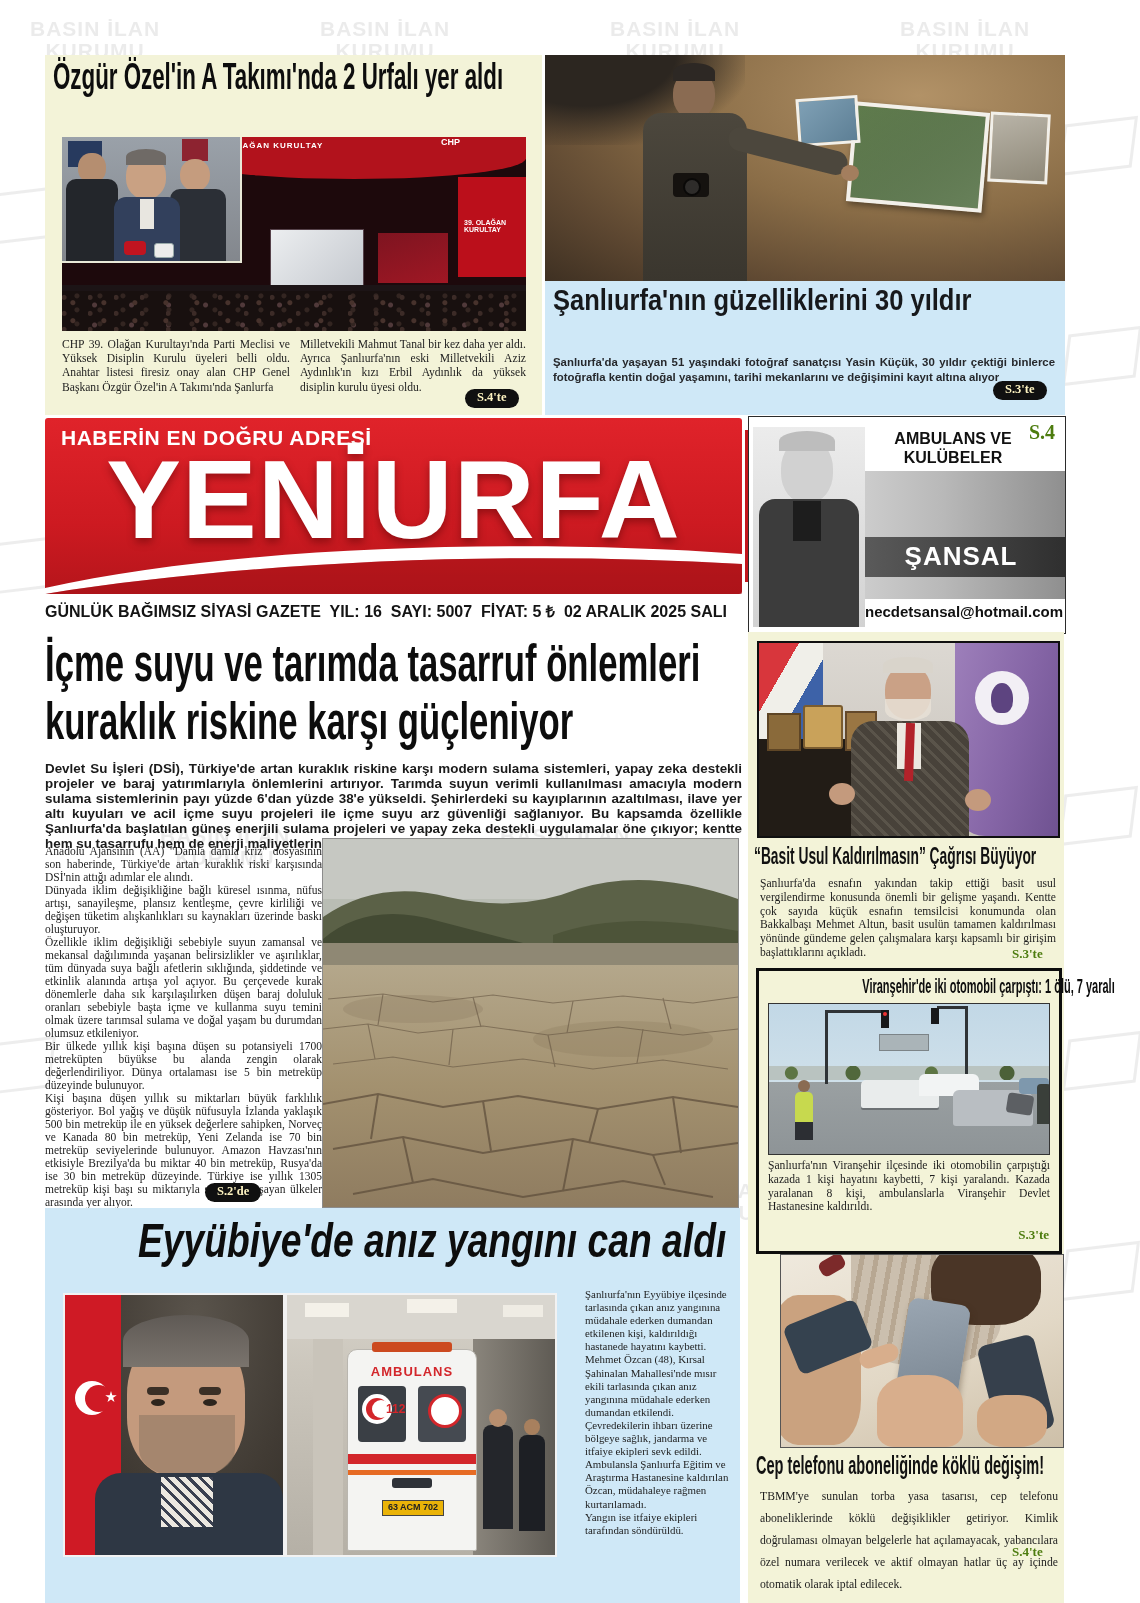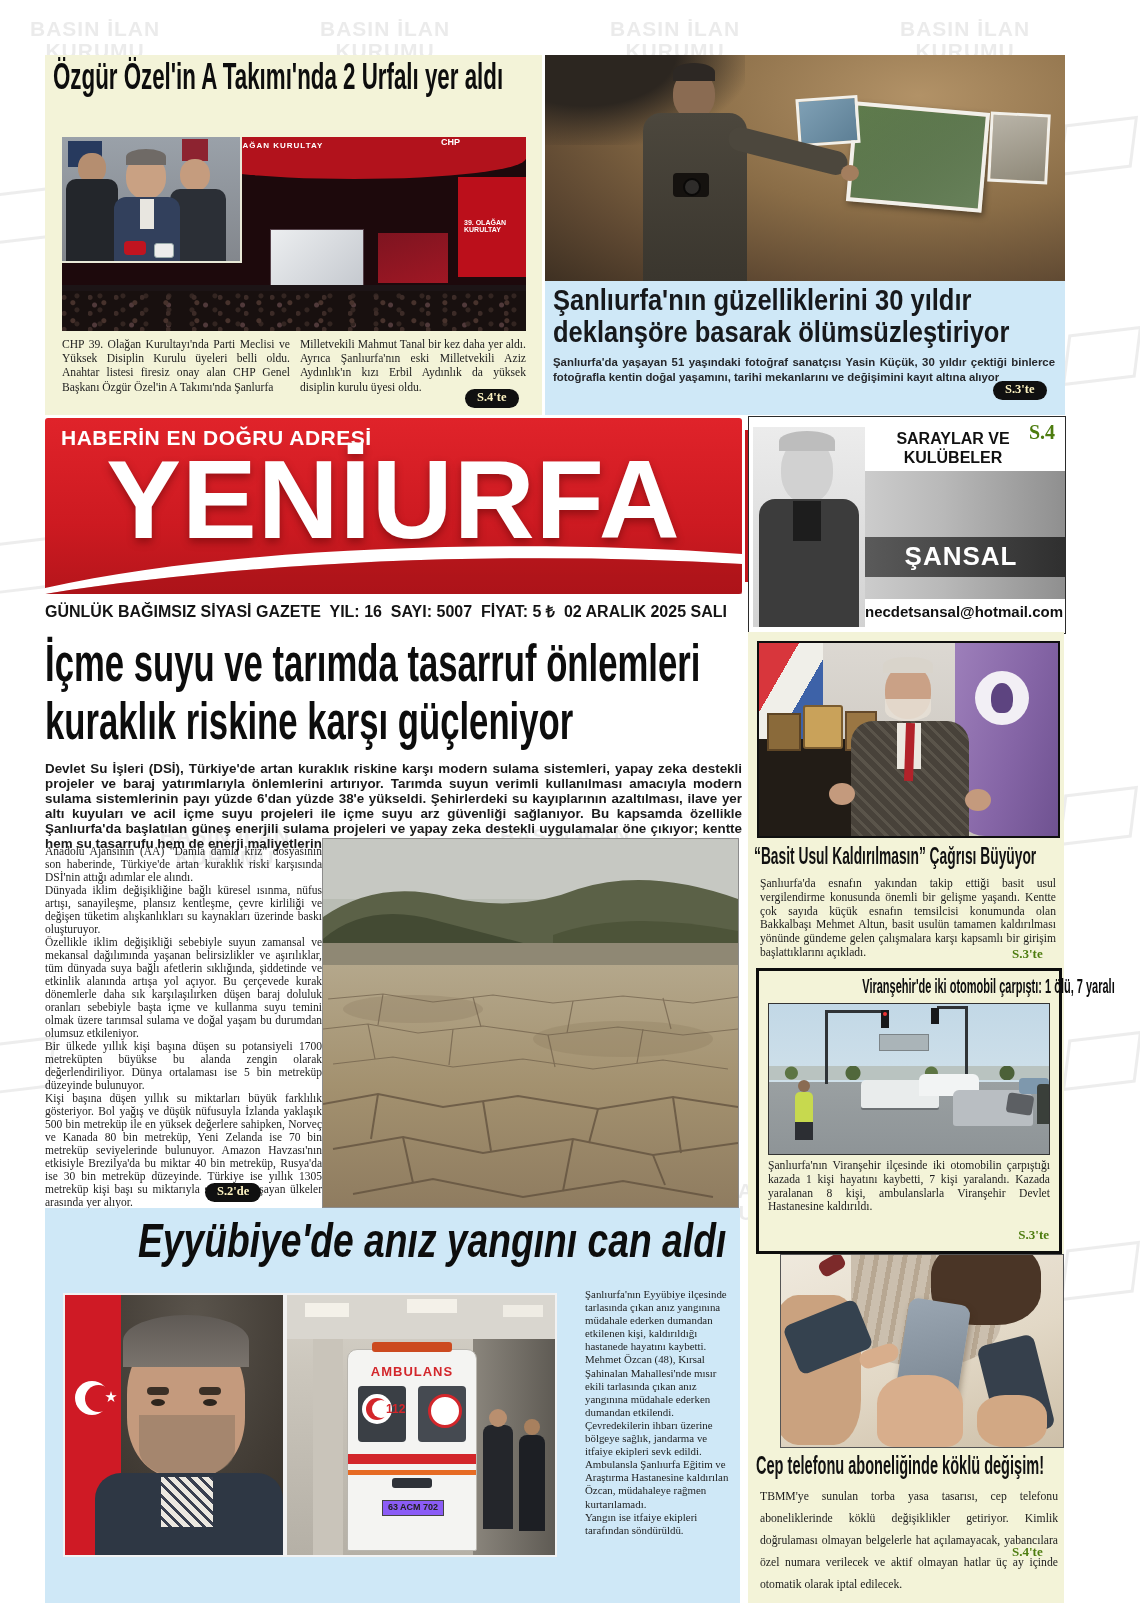--- a/index.html
+++ b/index.html
@@ -96,42 +96,39 @@
       <div class="shape" style="left:128px;top:8px;width:42px;height:18px;background:#2d2824;border-radius:50% 50% 0 0;"></div>
       <div class="shape" style="left:98px;top:58px;width:104px;height:168px;background:linear-gradient(180deg,#4c473d,#3a362e);border-radius:18px 18px 0 0;"></div>
       <div class="shape" style="left:182px;top:84px;width:122px;height:24px;background:#4c473d;border-radius:12px;transform:rotate(14deg);"></div>
       <div class="shape" style="left:296px;top:110px;width:18px;height:16px;background:#a37e5e;border-radius:50%;"></div>
       <div class="shape" style="left:128px;top:118px;width:36px;height:24px;background:#15120f;border-radius:4px;"></div>
       <div class="shape" style="left:138px;top:123px;width:14px;height:14px;background:#2e2c2a;border:2px solid #0a0908;border-radius:50%;"></div>
     </div>
     <div class="hl" style="position:absolute;left:8px;top:230px;font-size:30px;color:#17191c;">
       <span class="cond" style="transform:scaleX(0.85);">Şanlıurfa'nın güzelliklerini 30 yıldır</span>
     </div>
-    <div class="hl" style="position:absolute;left:8px;top:262px;font-size:30px;color:#17191c;">
-      <span class="cond" style="transform:scaleX(0.85);">deklanşöre basarak ölümsüzleştiriyor</span>
-    </div>
     <div style="position:absolute;left:8px;top:300px;width:502px;font-weight:bold;font-size:11.4px;line-height:14.6px;color:#26282c;text-align:justify;">Şanlıurfa'da yaşayan 51 yaşındaki fotoğraf sanatçısı Yasin Küçük, 30 yıldır çektiği binlerce fotoğrafla kentin doğal yaşamını, tarihi mekanlarını ve değişimini kayıt altına alıyor</div>
     <div class="badge" style="position:absolute;left:448px;top:326px;">S.3'te</div>
   </div>
 
   <div class="abs" style="left:45px;top:418px;width:697px;height:176px;background:linear-gradient(180deg,#e0232a 0%,#cd1a21 60%,#b5151b 100%);border-radius:3px;">
     <div style="position:absolute;left:16px;top:8px;color:#ffffff;font-weight:bold;font-size:21px;letter-spacing:0.5px;">HABERİN EN DOĞRU ADRESİ</div>
     <div style="position:absolute;left:0;top:26px;width:697px;text-align:center;color:#ffffff;font-weight:bold;font-size:112px;letter-spacing:1px;line-height:1.0;text-shadow:0 4px 8px rgba(70,0,0,0.45);">YENİURFA</div>
     <svg style="position:absolute;left:0;top:112px;" width="697" height="64" viewBox="0 0 697 64">
       <path d="M0,58 C190,16 470,8 697,24 L697,34 C460,20 200,32 0,64 Z" fill="#ffffff"></path>
       <path d="M0,64 C200,32 460,20 697,34 L697,64 Z" fill="#9e1218" opacity="0.35"></path>
     </svg>
   </div>
   <div style="position:absolute;left:45px;top:600px;width:697px;font-weight:bold;font-size:16px;color:#141414;white-space:pre;">GÜNLÜK BAĞIMSIZ SİYASİ GAZETE  YIL: 16  SAYI: 5007  FİYAT: 5 ₺  02 ARALIK 2025 SALI</div>
 
   <div class="abs" style="left:745px;top:430px;width:7px;height:152px;background:#c3161d;"></div>
   <div class="abs" style="left:748px;top:416px;width:316px;height:216px;background:#ffffff;border:1px solid #2b2b2b;">
     <div class="pageref" style="position:absolute;right:10px;top:4px;font-size:20px;">S.4</div>
     <div style="position:absolute;left:128px;top:12px;width:152px;text-align:center;font-weight:bold;font-size:16px;line-height:1.2;color:#111;">
-      <span>SARAYLAR VE</span><br><span>KULÜBELER</span>
+      <span>AMBULANS VE</span><br><span>KULÜBELER</span>
     </div>
     <div class="shape" style="left:42px;top:54px;width:274px;height:128px;background:linear-gradient(90deg,#dedede 0%,#b9b9b9 55%,#8f8f8f 100%);">
       <div class="shape" style="left:0;top:66px;width:274px;height:40px;background:linear-gradient(90deg,#6a6a6a,#2f2f2f);">
         <div style="position:absolute;left:70px;top:4px;width:200px;text-align:center;color:#fff;font-weight:bold;font-size:26px;letter-spacing:1px;">ŞANSAL</div>
       </div>
     </div>
     <div class="ph" style="left:4px;top:10px;width:112px;height:200px;background:linear-gradient(180deg,#ececec,#d2d2d2);">
       <div class="shape" style="left:28px;top:12px;width:52px;height:64px;background:#d8d0c8;border-radius:46%;filter:grayscale(1);"></div>
       <div class="shape" style="left:26px;top:4px;width:56px;height:20px;background:#bdbdbd;border-radius:50% 50% 0 0;"></div>
       <div class="shape" style="left:6px;top:72px;width:100px;height:128px;background:#3c3c3c;border-radius:16px 16px 0 0;"></div>
@@ -301,21 +298,21 @@
         <div class="shape" style="left:10px;top:36px;width:48px;height:56px;background:#3a3f45;border-radius:4px;"></div>
         <div class="shape" style="left:70px;top:36px;width:48px;height:56px;background:#454a51;border-radius:4px;"></div>
         <div class="shape" style="left:14px;top:44px;width:30px;height:30px;background:#fff;border-radius:50%;">
           <div class="shape" style="left:4px;top:4px;width:22px;height:22px;background:#d3262b;border-radius:50%;"></div>
           <div class="shape" style="left:10px;top:6px;width:18px;height:18px;background:#fff;border-radius:50%;"></div>
         </div>
         <div style="position:absolute;left:38px;top:52px;color:#d3262b;font-weight:bold;font-size:12px;">112</div>
         <div class="shape" style="left:80px;top:44px;width:28px;height:28px;background:#fff;border:3px solid #d3262b;border-radius:50%;"></div>
         <div class="shape" style="left:0;top:104px;width:128px;height:10px;background:#d3262b;"></div>
         <div class="shape" style="left:0;top:120px;width:128px;height:5px;background:#e66b24;"></div>
-        <div class="shape" style="left:34px;top:150px;width:60px;height:14px;background:#8b5cf6;border:1px solid #444;">
+        <div class="shape" style="left:34px;top:150px;width:60px;height:14px;background:#eab308;border:1px solid #444;">
           <div style="position:absolute;left:0;top:1px;width:60px;text-align:center;font-size:9px;font-weight:bold;color:#222;">63 ACM 702</div>
         </div>
         <div class="shape" style="left:44px;top:128px;width:40px;height:10px;background:#2e3238;border-radius:3px;"></div>
       </div>
       <div class="shape" style="left:196px;top:130px;width:30px;height:104px;background:#24262b;border-radius:8px 8px 0 0;"></div>
       <div class="shape" style="left:202px;top:114px;width:18px;height:18px;background:#b98f6f;border-radius:50%;"></div>
       <div class="shape" style="left:232px;top:140px;width:26px;height:96px;background:#1d1f24;border-radius:8px 8px 0 0;"></div>
       <div class="shape" style="left:237px;top:124px;width:16px;height:16px;background:#a8805e;border-radius:50%;"></div>
     </div>
     <div style="position:absolute;left:540px;top:80px;width:152px;">

